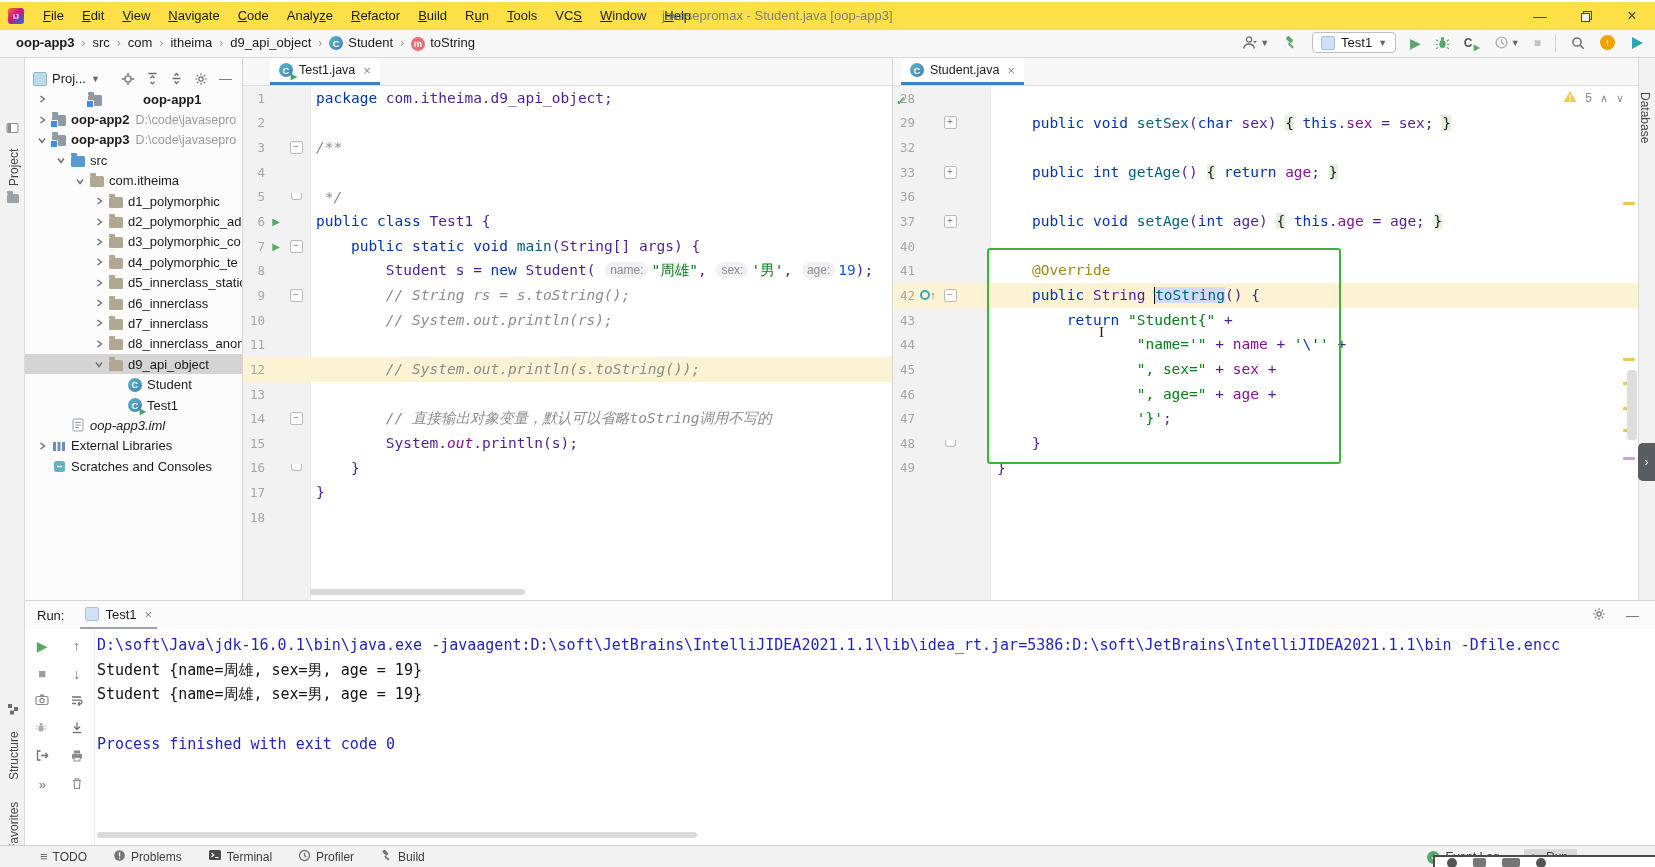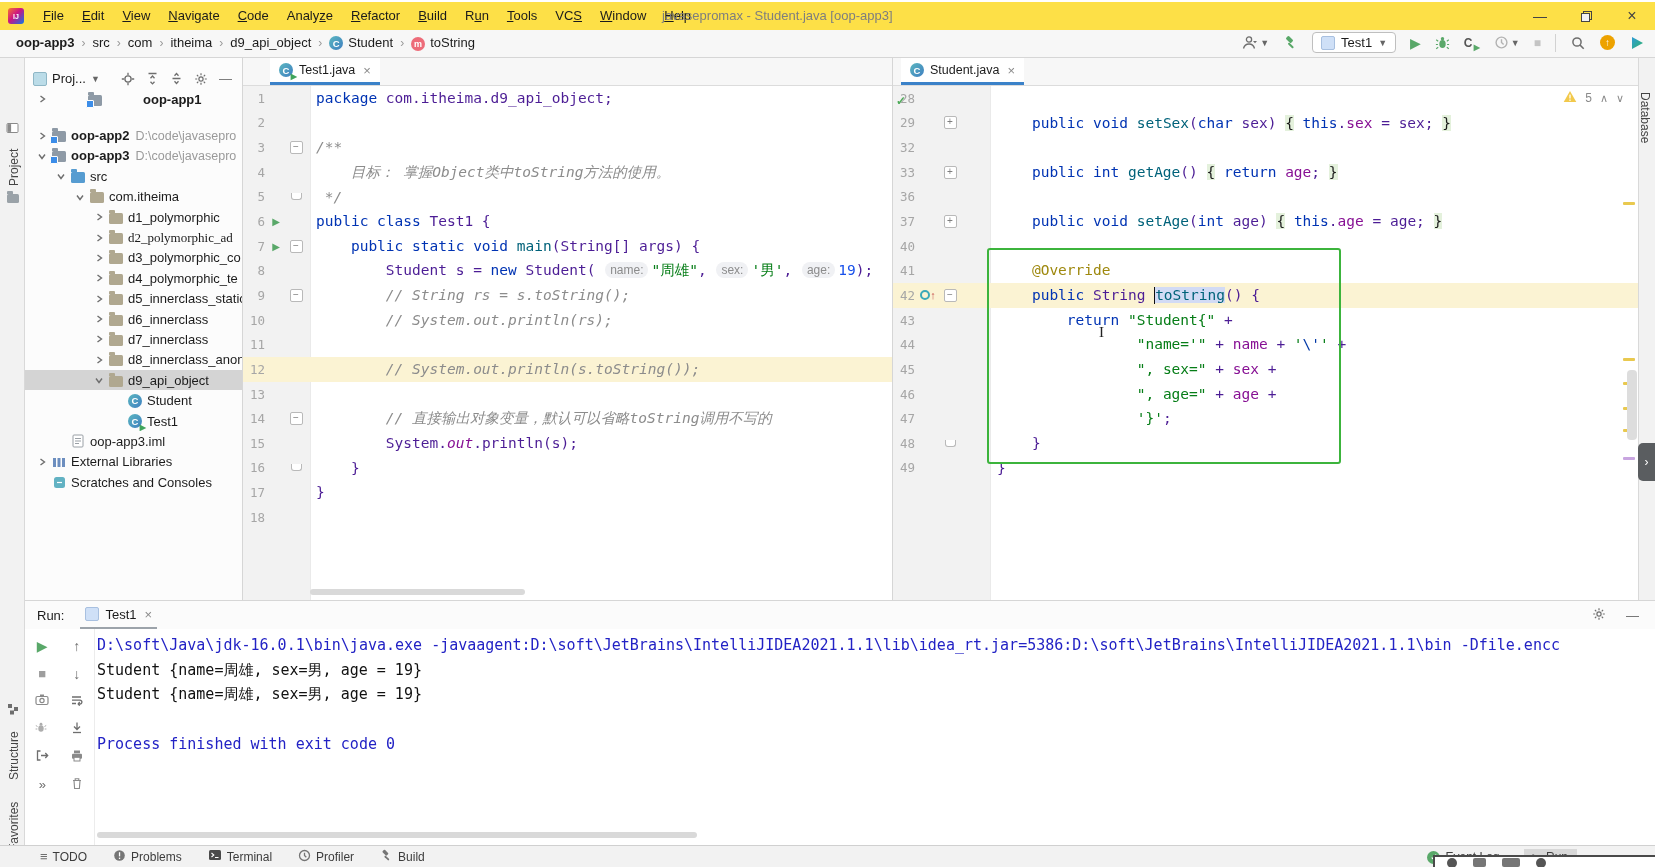--- a/index.html
+++ b/index.html
@@ -330,21 +330,21 @@
             </svg>
           </span>
           <span class="ticon">
             <span class="fldr" style="background:#8E9AA6">
               <i class="badge"></i>
             </span>
           </span>
           <span class="tlabel b">oop-app1</span>
           <span class="tpath">D:\code\javasepro</span>
         </div>
-        <div class="trow" style="padding-left: 8px; margin-top: 16px;">
+        <div class="trow" style="padding-left: 8px;">
           <span class="tchev">
             <svg width="10" height="10" viewBox="0 0 10 10" xmlns="http://www.w3.org/2000/svg">
               <path d="M3.5 2l4 3-4 3" fill="none" stroke="#6e6e6e" stroke-width="1.4"></path>
             </svg>
           </span>
           <span class="ticon">
             <span class="fldr" style="background:#8E9AA6">
               <i class="badge"></i>
             </span>
           </span>
@@ -391,21 +391,21 @@
           <span class="tchev">
             <svg width="10" height="10" viewBox="0 0 10 10" xmlns="http://www.w3.org/2000/svg">
               <path d="M3.5 2l4 3-4 3" fill="none" stroke="#6e6e6e" stroke-width="1.4"></path>
             </svg>
           </span>
           <span class="ticon">
             <span class="fldr" style="background:#B0A890"></span>
           </span>
           <span class="tlabel">d1_polymorphic</span>
         </div>
-        <div class="trow" style="padding-left: 65px; font-family: Liberation Serif, serif;">
+        <div class="trow" style="padding-left: 65px;">
           <span class="tchev">
             <svg width="10" height="10" viewBox="0 0 10 10" xmlns="http://www.w3.org/2000/svg">
               <path d="M3.5 2l4 3-4 3" fill="none" stroke="#6e6e6e" stroke-width="1.4"></path>
             </svg>
           </span>
           <span class="ticon">
             <span class="fldr" style="background:#B0A890"></span>
           </span>
           <span class="tlabel">d2_polymorphic_ad</span>
         </div>
@@ -493,21 +493,21 @@
           </span>
           <span class="tlabel">Student</span>
         </div>
         <div class="trow" style="padding-left: 84px;">
           <span class="tchev"></span>
           <span class="ticon">
             <span class="cico">C<b class="runbadge">▶</b></span>
           </span>
           <span class="tlabel">Test1</span>
         </div>
-        <div class="trow" style="padding-left: 27px;">
+        <div class="trow" style="padding-left: 27px; font-style: italic;">
           <span class="tchev"></span>
           <span class="ticon">
             <svg width="12" height="14" viewBox="0 0 12 14" xmlns="http://www.w3.org/2000/svg">
               <rect x="1" y="1" width="10" height="12" rx="1" fill="#fff" stroke="#9aa0a6"></rect>
               <path d="M3 4.5h6M3 7h6M3 9.5h4" stroke="#9aa0a6"></path>
             </svg>
           </span>
           <span class="tlabel">oop-app3.iml</span>
         </div>
         <div class="trow" style="padding-left: 8px;">
@@ -566,21 +566,20 @@
             <span class="lico"></span>
             <span class="lfold">
               <span class="fbox">−</span>
             </span>
             <pre class="lcode"><span class="tk-cmt">/**</span></pre>
           </div>
           <div class="ed-row">
             <span class="lnum">4</span>
             <span class="lico"></span>
             <span class="lfold"></span>
-            <pre class="lcode"><span class="tk-cmt">    目标： 掌握Object类中toString方法的使用。</span></pre>
           </div>
           <div class="ed-row">
             <span class="lnum">5</span>
             <span class="lico"></span>
             <span class="lfold">
               <span class="fend"></span>
             </span>
             <pre class="lcode"><span class="tk-cmt"> */</span></pre>
           </div>
           <div class="ed-row">

